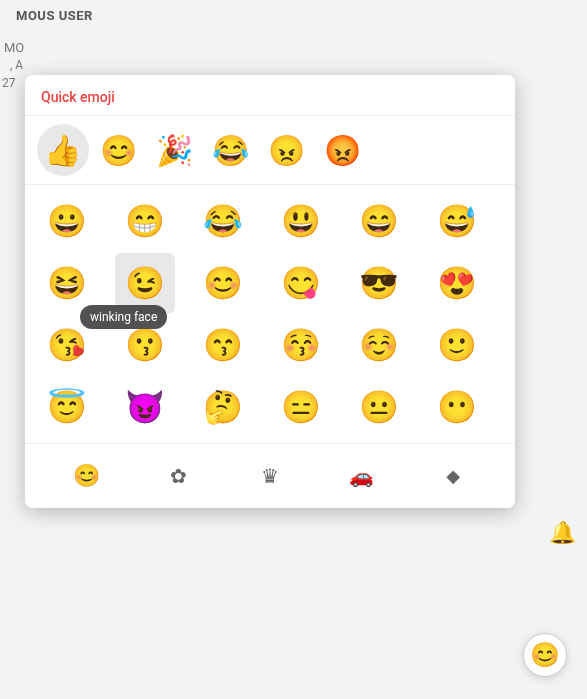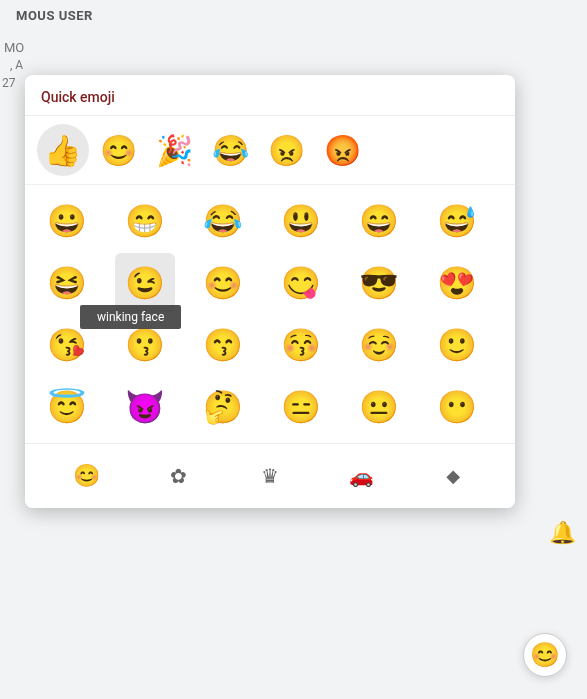--- a/index.html
+++ b/index.html
@@ -40,21 +40,21 @@
       border-radius: 8px;
       box-shadow: 0 4px 20px rgba(0,0,0,0.25);
       overflow: hidden;
       z-index: 100;
     }
 
     .picker-header {
       padding: 14px 16px 10px 16px;
       font-size: 14px;
       font-weight: 500;
-      color: #7f1d1d;
+      color: #ef4444;
       border-bottom: 1px solid #eee;
     }
 
     .quick-row {
       display: flex;
       align-items: center;
       padding: 8px 12px;
       border-bottom: 1px solid #eee;
       gap: 4px;
     }
@@ -100,22 +100,22 @@
       background: #e8e8e8;
       border-radius: 50%;
     }
 
     
     .tooltip {
       position: absolute;
       background: rgba(50,50,50,0.85);
       color: #fff;
       font-size: 12px;
-      padding: 5px 17px;
-      border-radius: 2px;
+      padding: 5px 10px;
+      border-radius: 12px;
       pointer-events: none;
       white-space: nowrap;
       top: 305px;
       left: 80px;
       z-index: 200;
     }
 
     
     .category-bar {
       display: flex;

